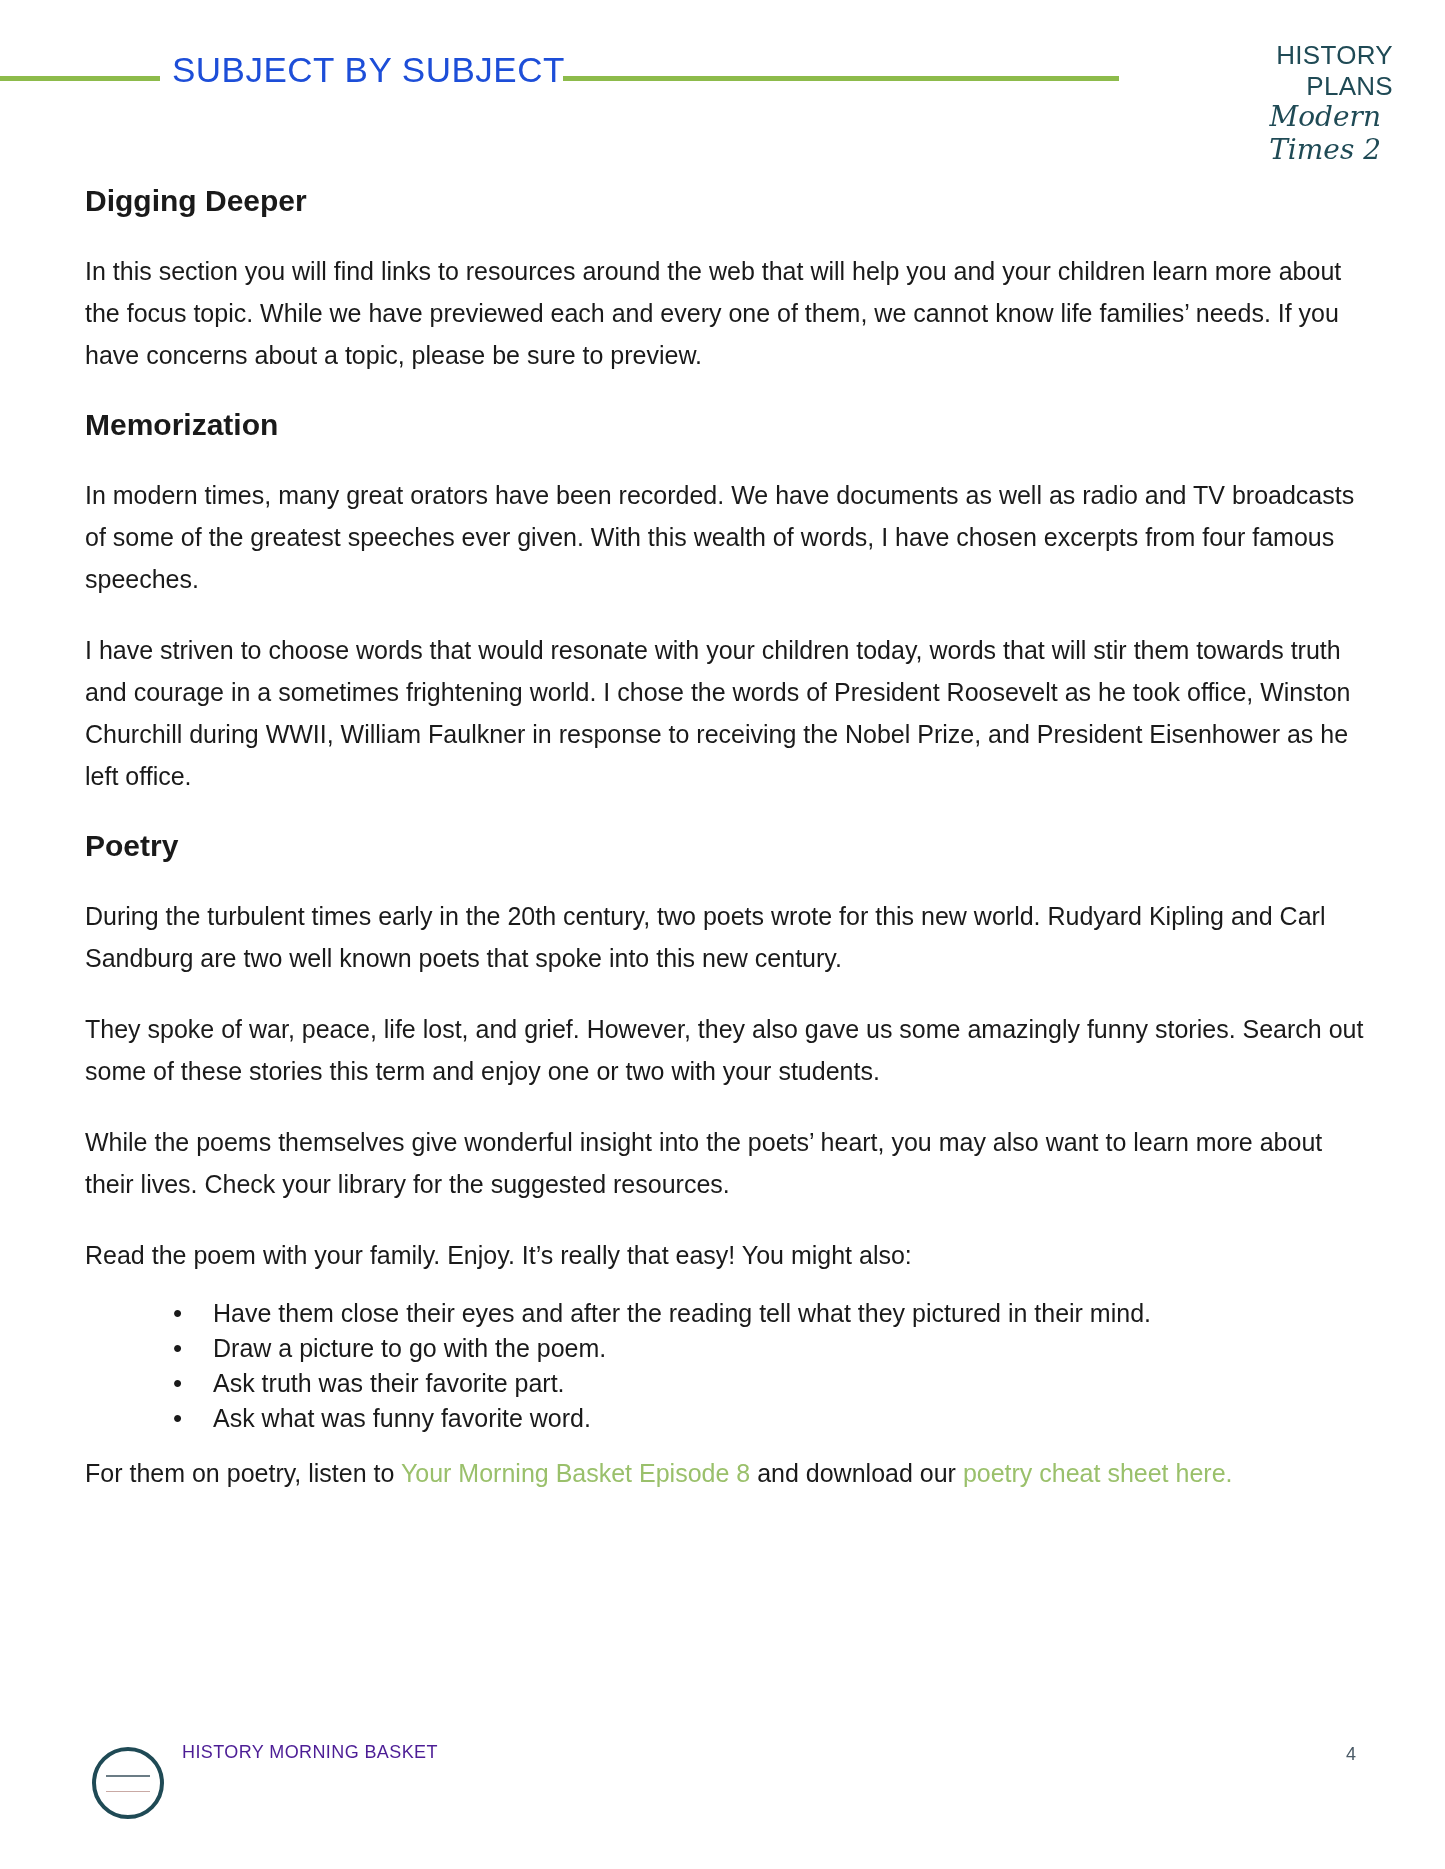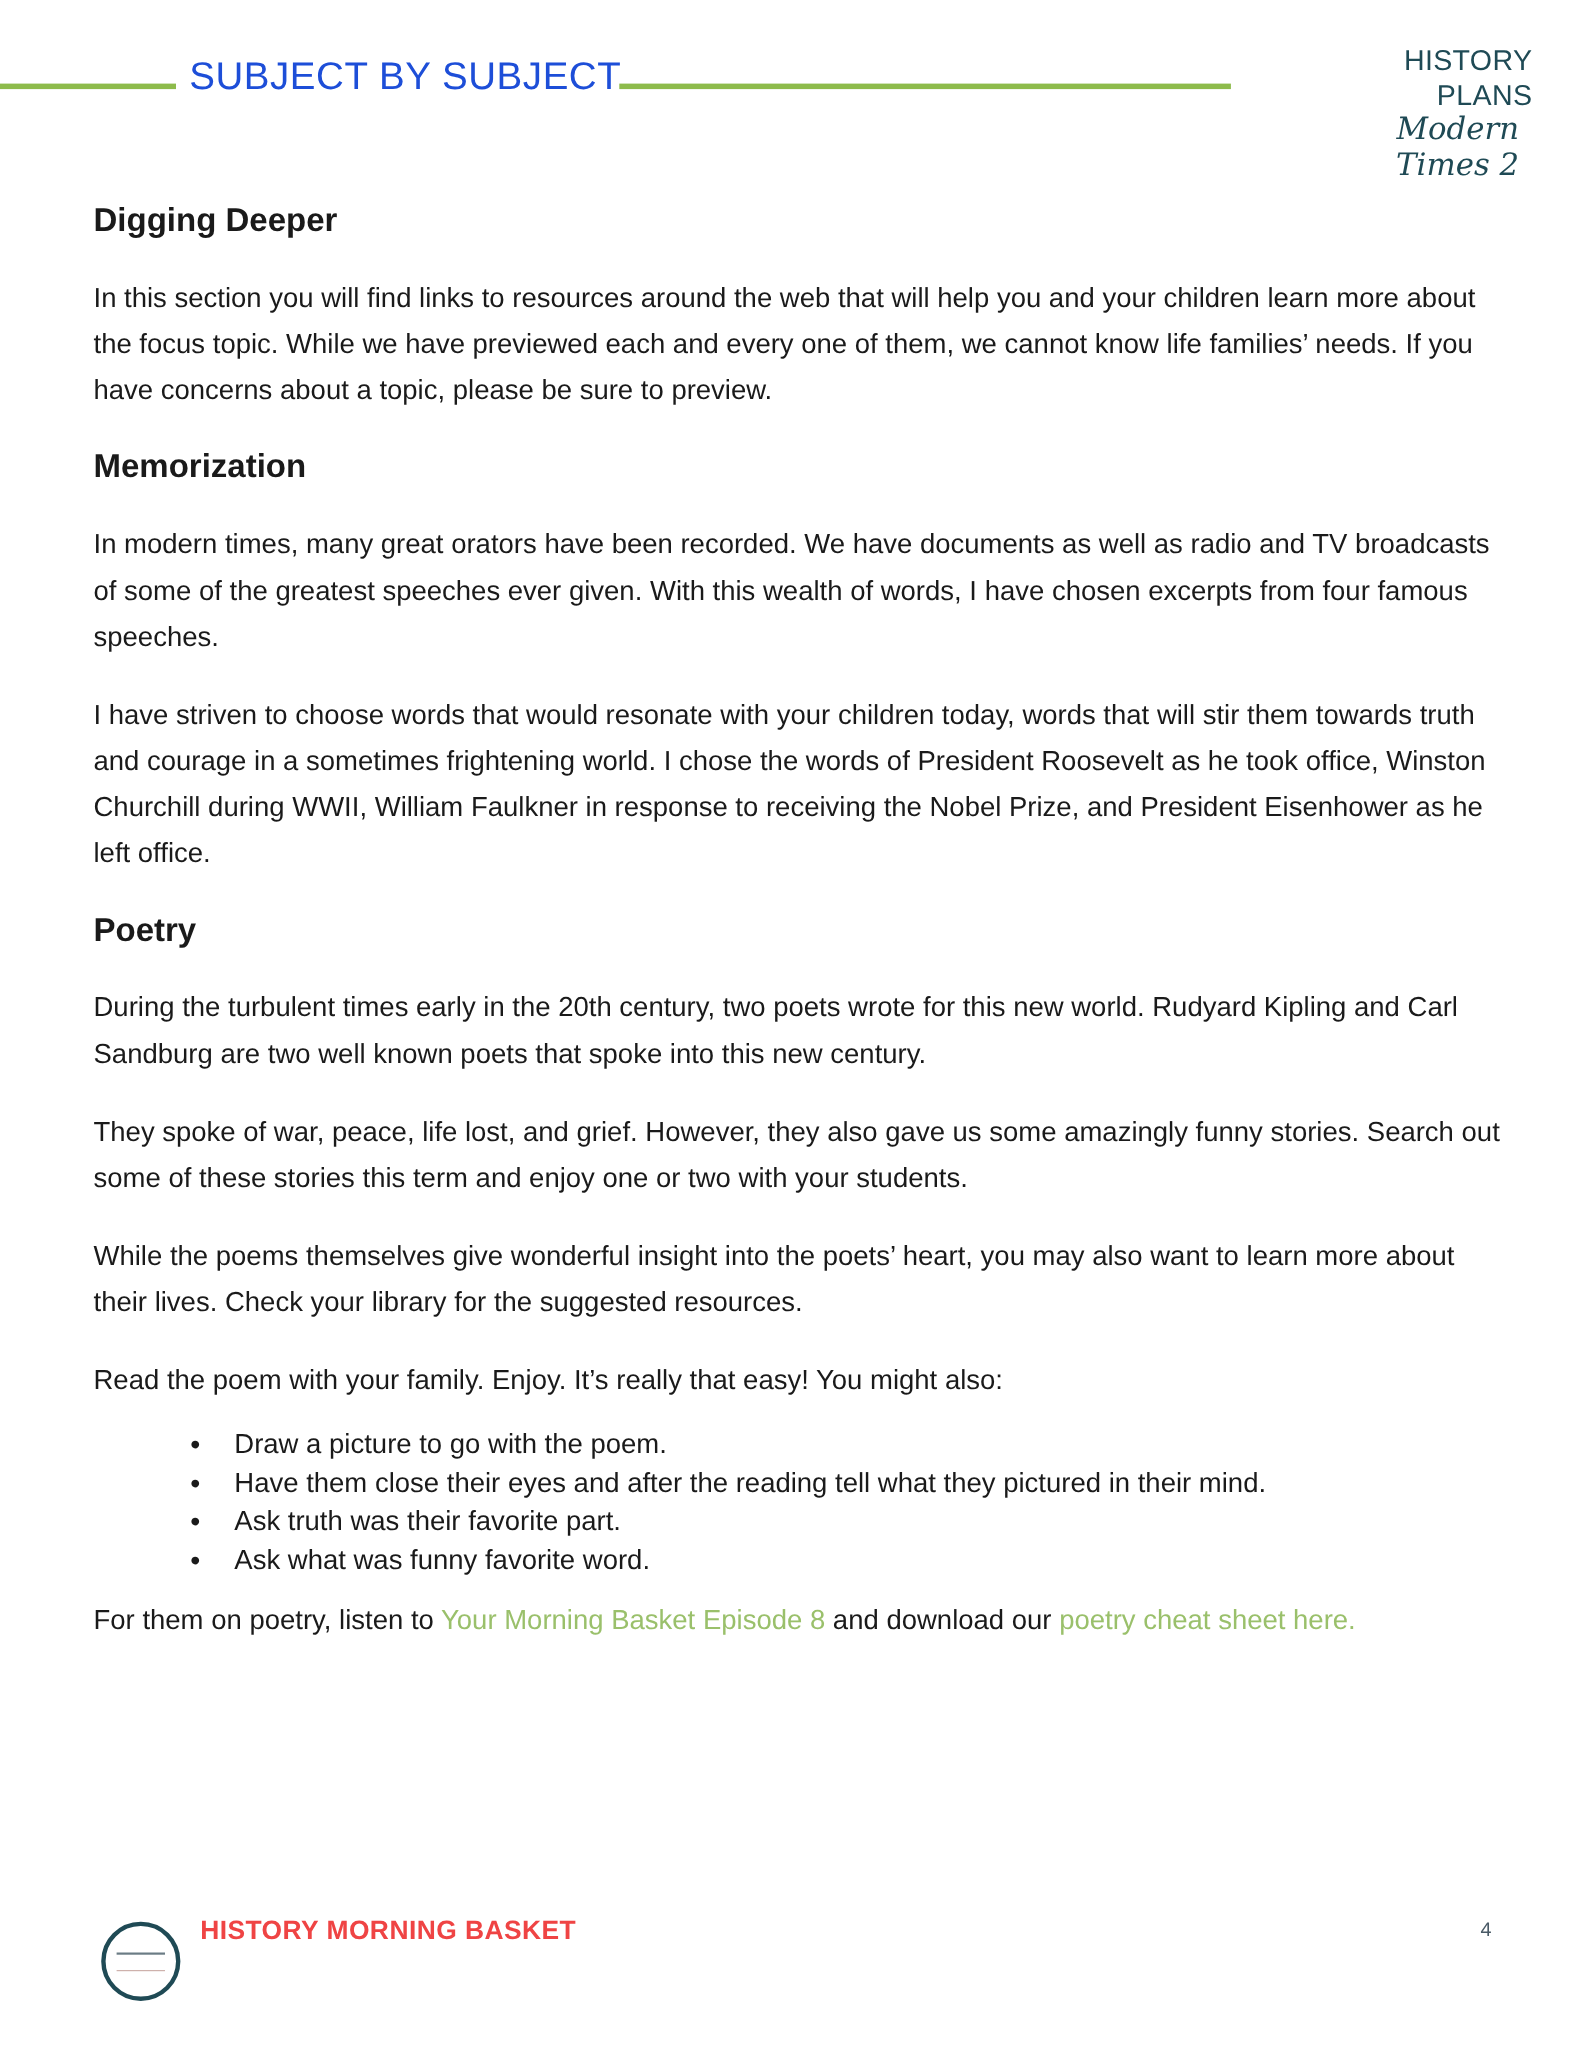--- a/index.html
+++ b/index.html
@@ -16,21 +16,21 @@
   p { margin:0; }
   .gap-h { height:28px; }
   .gap-p { height:29px; }
   ul.bullets { list-style:none; margin:0; padding:0 0 0 88px; line-height:35px; }
   ul.bullets li { position:relative; padding-left:40px; }
   ul.bullets li:before { content:"\2022"; position:absolute; left:0; top:0; font-size:26px; }
   a.link { color:#9ac06b; text-decoration:none; }
   .footer-logo { position:absolute; left:92px; top:1747px; width:72px; height:72px; border:4px solid #1f4a55; border-radius:50%; box-sizing:border-box;
                  display:flex; align-items:center; justify-content:center; }
   .footer-logo .mark { width:44px; height:14px; border-top:2px solid #6b7c85; border-bottom:1px solid #c9a9a4; }
-  .footer-label { position:absolute; left:182px; top:1742px; font-size:24px; color:#ef4444; letter-spacing:0.4px;font-weight:bold; }
+  .footer-label { position:absolute; left:182px; top:1742px; font-size:18px; color:#4c1d95; letter-spacing:0.4px; }
   .page-num { position:absolute; left:1346px; top:1744px; font-size:18px; color:#4a5a66; }
 </style>
 </head>
 <body>
 
 <div>
   <div class="hdr-line-left"></div>
   <div class="hdr-title">SUBJECT BY SUBJECT</div>
   <div class="hdr-line-right"></div>
   <div class="brand">
@@ -56,22 +56,22 @@
   <div class="gap-h"></div>
   <p>During the turbulent times early in the 20th century, two poets wrote for this new world. Rudyard Kipling and Carl Sandburg are two well known poets that spoke into this new century.</p>
   <div class="gap-p"></div>
   <p>They spoke of war, peace, life lost, and grief. However, they also gave us some amazingly funny stories. Search out some of these stories this term and enjoy one or two with your students.</p>
   <div class="gap-p"></div>
   <p>While the poems themselves give wonderful insight into the poets’ heart, you may also want to learn more about their lives. Check your library for the suggested resources.</p>
   <div class="gap-p"></div>
   <p>Read the poem with your family. Enjoy. It’s really that easy! You might also:</p>
   <div style="height:20px"></div>
   <ul class="bullets">
+    <li>Have them close their eyes and after the reading tell what they pictured in their mind.</li>
     <li>Draw a picture to go with the poem.</li>
-    <li>Have them close their eyes and after the reading tell what they pictured in their mind.</li>
     <li>Ask truth was their favorite part.</li>
     <li>Ask what was funny favorite word.</li>
   </ul>
   <div style="height:16px"></div>
   <p>
     <span>For them on poetry, listen to </span><a class="link">Your Morning Basket Episode 8</a><span> and download our </span><a class="link">poetry cheat sheet here.</a>
   </p>
 </div>
 
 <div>

